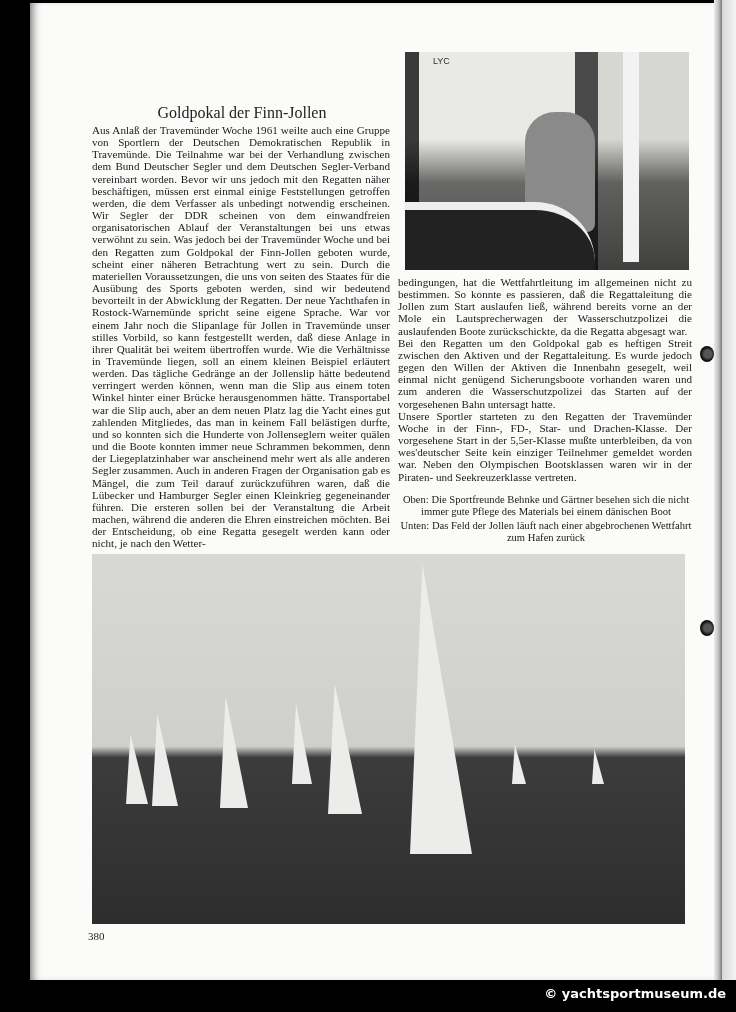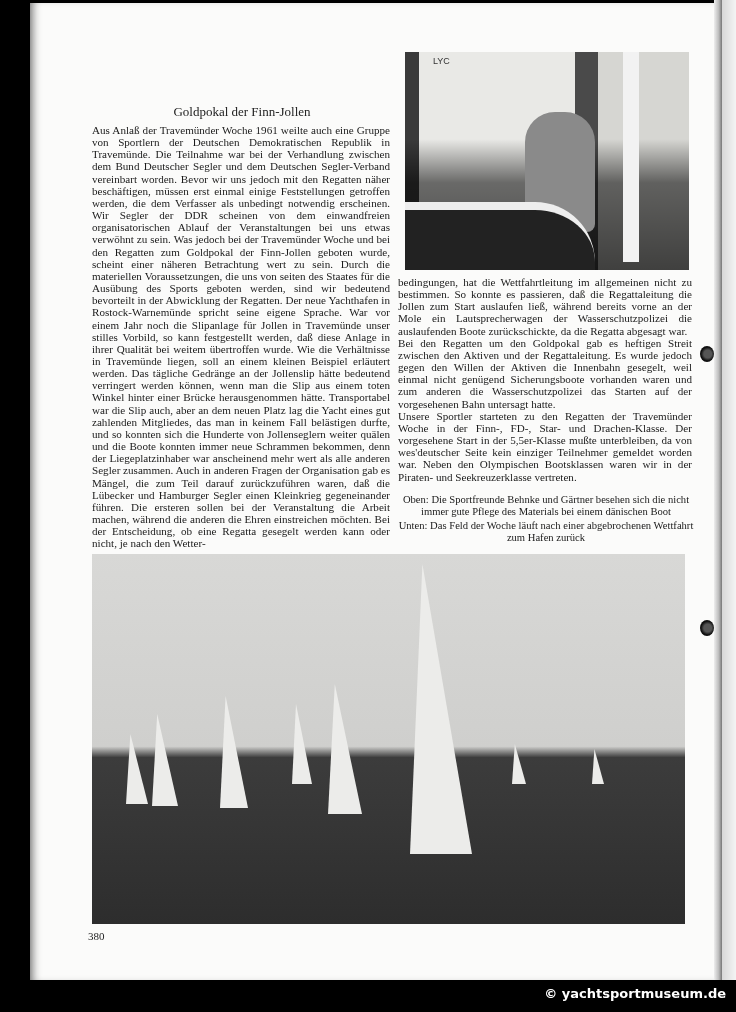--- a/index.html
+++ b/index.html
@@ -3,21 +3,21 @@
 <meta charset="utf-8">
 <style>
   html, body { margin:0; padding:0; }
   body { width:736px; height:1012px; background:#000; position:relative; overflow:hidden; font-family:"Liberation Serif","DejaVu Serif",serif; }
   .sheet { position:absolute; left:30px; top:3px; width:692px; height:977px; background:#fbfbfa;
            box-shadow: inset 8px 0 10px -6px rgba(0,0,0,0.6); }
   .spine { position:absolute; left:714px; top:0; width:8px; height:980px; background:linear-gradient(to right,#eee,#bbb 60%,#777); }
   .rightpage { position:absolute; left:722px; top:0; width:14px; height:980px; background:linear-gradient(to right,#d8d8d8,#f4f4f4); }
   .punch { position:absolute; width:14px; height:16px; border-radius:50%; background:radial-gradient(circle at 55% 50%, #555 0 35%, #111 60%, #000 100%); }
   .title { position:absolute; left:92px; top:44px; width:300px; text-align:center; font-family:"DejaVu Serif",serif; font-style:italic; font-size:30px; line-height:30px; color:#111; letter-spacing:0.3px; }
-  .subtitle { position:absolute; left:92px; top:104px; width:300px; text-align:center; font-size:13px; color:#222; }
+  .subtitle { position:absolute; left:92px; top:104px; width:300px; text-align:center; font-size:16px; color:#222; }
   .col { position:absolute; font-size:11.1px; line-height:12.15px; color:#1a1a1a; text-align:justify; }
   .col p { margin:0; }
   .colL { left:92px; top:124px; width:298px; }
   .colR { left:398px; top:276px; width:294px; }
   .captions { position:absolute; left:396px; top:494px; width:300px; font-size:10.6px; line-height:11.5px; color:#1a1a1a; text-align:center; }
   .captions p { margin:0 0 3px 0; }
   .photo-top { position:absolute; left:405px; top:52px; width:284px; height:218px; overflow:hidden;
      background:
        linear-gradient(180deg, rgba(0,0,0,0) 0 40%, rgba(0,0,0,0.55) 60%, rgba(0,0,0,0.7) 100%),
        linear-gradient(90deg,#3a3a3a 0 5%, #e9e9e6 5% 60%, #4a4a4a 60% 68%, #d6d6d2 68% 100%); }
@@ -56,21 +56,21 @@
 </div>
 
 <div class="col colR">
   <p>bedingungen, hat die Wettfahrtleitung im allgemeinen nicht zu bestimmen. So konnte es passieren, daß die Regattaleitung die Jollen zum Start auslaufen ließ, während bereits vorne an der Mole ein Lautsprecherwagen der Wasserschutzpolizei die auslaufenden Boote zurückschickte, da die Regatta abgesagt war.</p>
   <p>Bei den Regatten um den Goldpokal gab es heftigen Streit zwischen den Aktiven und der Regattaleitung. Es wurde jedoch gegen den Willen der Aktiven die Innenbahn gesegelt, weil einmal nicht genügend Sicherungsboote vorhanden waren und zum anderen die Wasserschutzpolizei das Starten auf der vorgesehenen Bahn untersagt hatte.</p>
   <p>Unsere Sportler starteten zu den Regatten der Travemünder Woche in der Finn-, FD-, Star- und Drachen-Klasse. Der vorgesehene Start in der 5,5er-Klasse mußte unterbleiben, da von wes'deutscher Seite kein einziger Teilnehmer gemeldet worden war. Neben den Olympischen Bootsklassen waren wir in der Piraten- und Seekreuzerklasse vertreten.</p>
 </div>
 
 <div class="captions">
   <p>Oben: Die Sportfreunde Behnke und Gärtner besehen sich die nicht immer gute Pflege des Materials bei einem dänischen Boot</p>
-  <p>Unten: Das Feld der Woche läuft nach einer abgebrochenen Wettfahrt zum Hafen zurück</p>
+  <p>Unten: Das Feld der Jollen läuft nach einer abgebrochenen Wettfahrt zum Hafen zurück</p>
 </div>
 
 <div class="photo-bottom">
   <div class="sail" style="left:318px;top:10px;width:62px;height:290px;"></div>
   <div class="sail" style="left:236px;top:130px;width:34px;height:130px;"></div>
   <div class="sail" style="left:128px;top:142px;width:28px;height:112px;"></div>
   <div class="sail" style="left:60px;top:160px;width:26px;height:92px;"></div>
   <div class="sail" style="left:34px;top:180px;width:22px;height:70px;"></div>
   <div class="sail" style="left:200px;top:150px;width:20px;height:80px;"></div>
   <div class="sail" style="left:420px;top:190px;width:14px;height:40px;"></div>

